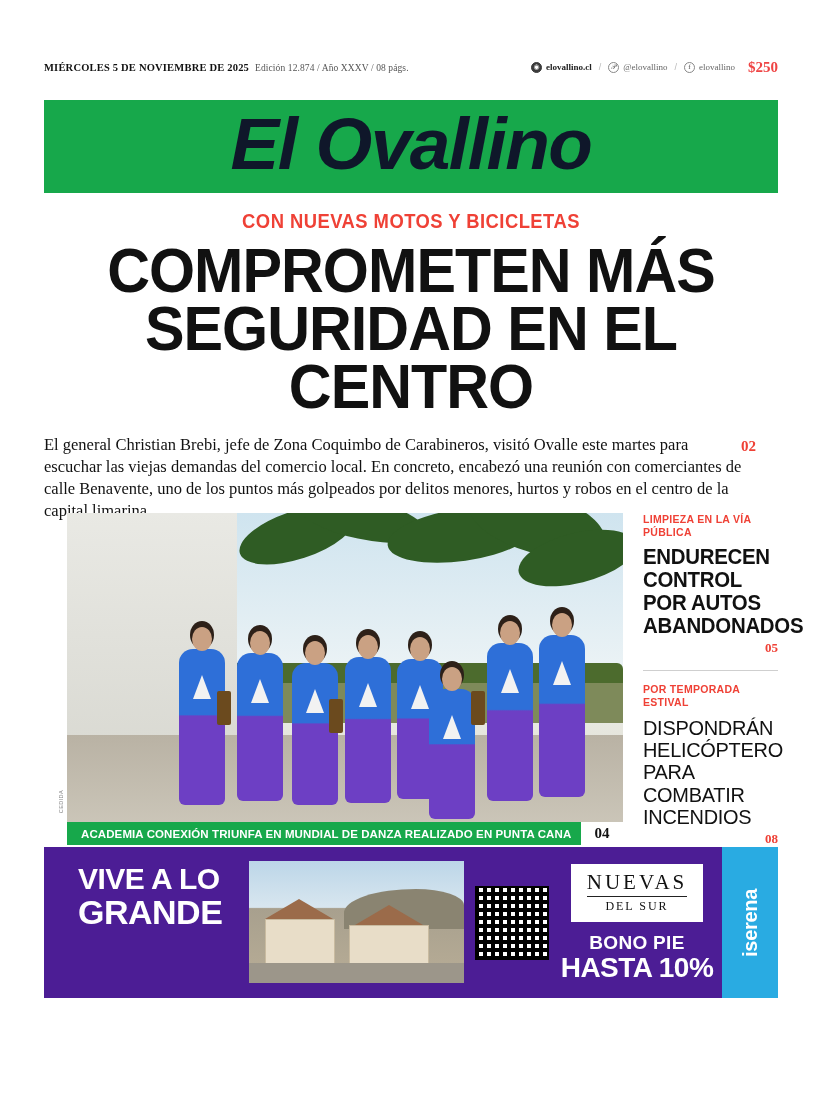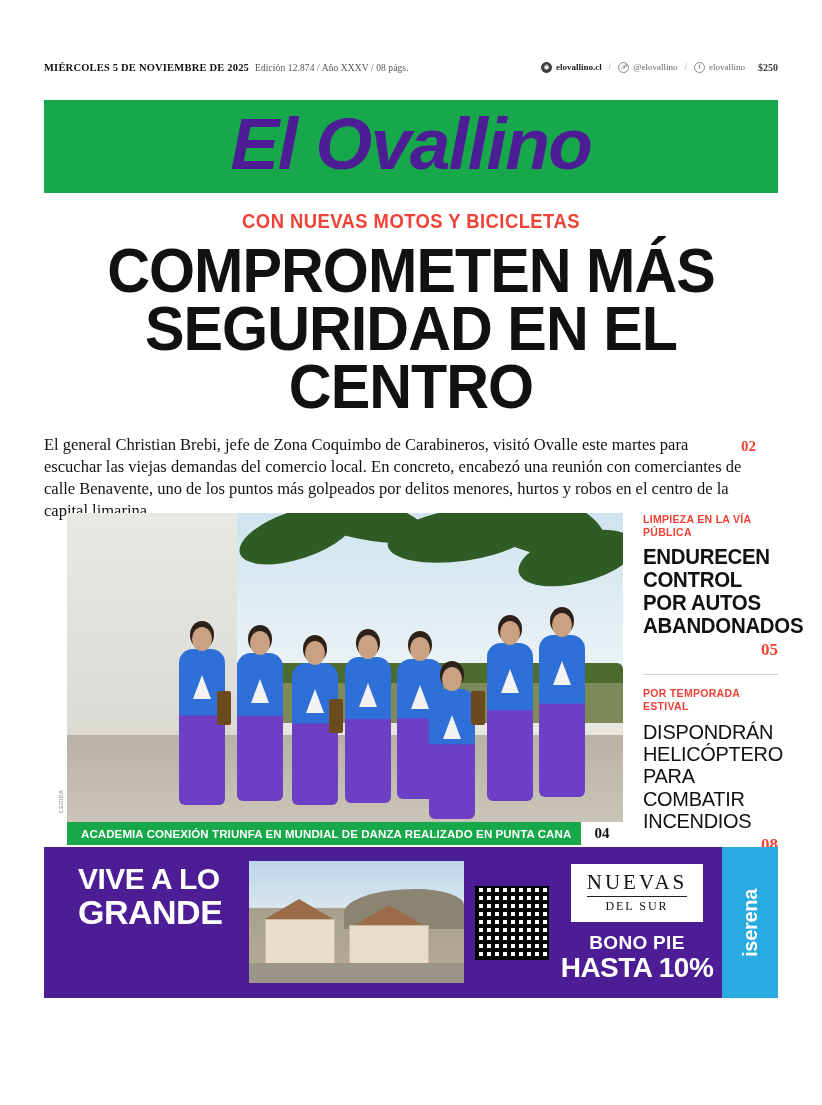--- a/index.html
+++ b/index.html
@@ -33,31 +33,31 @@
   .social .glyph {
     display:inline-flex; align-items:center; justify-content:center;
     width:11px; height:11px; border-radius:50%;
     border:1px solid #888; font-size:7px; color:#555; line-height:1;
   }
   .social.site .glyph { background:#3b3b3b; border-color:#3b3b3b; color:#fff; }
   .social.site .txt { color:#222; font-weight:700; }
   .sep { color:#bbb; font-size:9px; }
   .price {
     font-family:"Liberation Serif", serif;
-    font-weight:700; font-size:10px; color:#404040; margin-left:6px;text-align:right;
+    font-weight:700; font-size:15px; color:#ef4444; margin-left:6px;text-align:right;
   }
 
   
   .masthead {
     position:absolute; left:44px; top:100px; width:734px; height:93px;
     background:#17a84b; display:flex; align-items:center; justify-content:center;
   }
   .masthead .logo {
     font-family:"Liberation Sans", sans-serif;
-    font-weight:700; font-style:italic; font-size:73px; color:#4c1d95;
+    font-weight:700; font-style:italic; font-size:73px; color:#0f172a;
     letter-spacing:-1.5px; line-height:1; padding-bottom:6px;
   }
   .masthead .logo .light { font-weight:700; }
 
   
   .lead { position:absolute; left:44px; top:210px; width:734px; }
   .kicker {
     text-align:center; color:#ef4136; font-weight:700;
     font-size:20px; letter-spacing:0.5px;
     font-family:"Liberation Sans", sans-serif;
@@ -140,21 +140,21 @@
     font-family:"Liberation Sans", sans-serif;
   }
   .rail-title {
     margin-top:7px; font-weight:700; font-size:21.5px; line-height:1.07;
     color:#111; letter-spacing:-0.3px;
     font-family:"Liberation Sans", sans-serif;
     transform:scaleX(0.95); transform-origin:left;
   }
   .rail-title.light { font-weight:400; font-size:21px; }
   .rail-page {
-    color:#ef4136; font-weight:700; font-size:17px; text-align:right; margin-top:2px;
+    color:#ef4136; font-weight:700; font-size:13px; text-align:right; margin-top:2px;
     font-family:"Liberation Serif", serif;
   }
 
   
   .ad {
     position:absolute; left:44px; top:847px; width:734px; height:151px;
     background:#4c1d95; display:flex; overflow:hidden;
   }
   .ad-left { width:205px; padding:18px 0 0 34px; color:#fff; }
   .ad-left .l1 {

